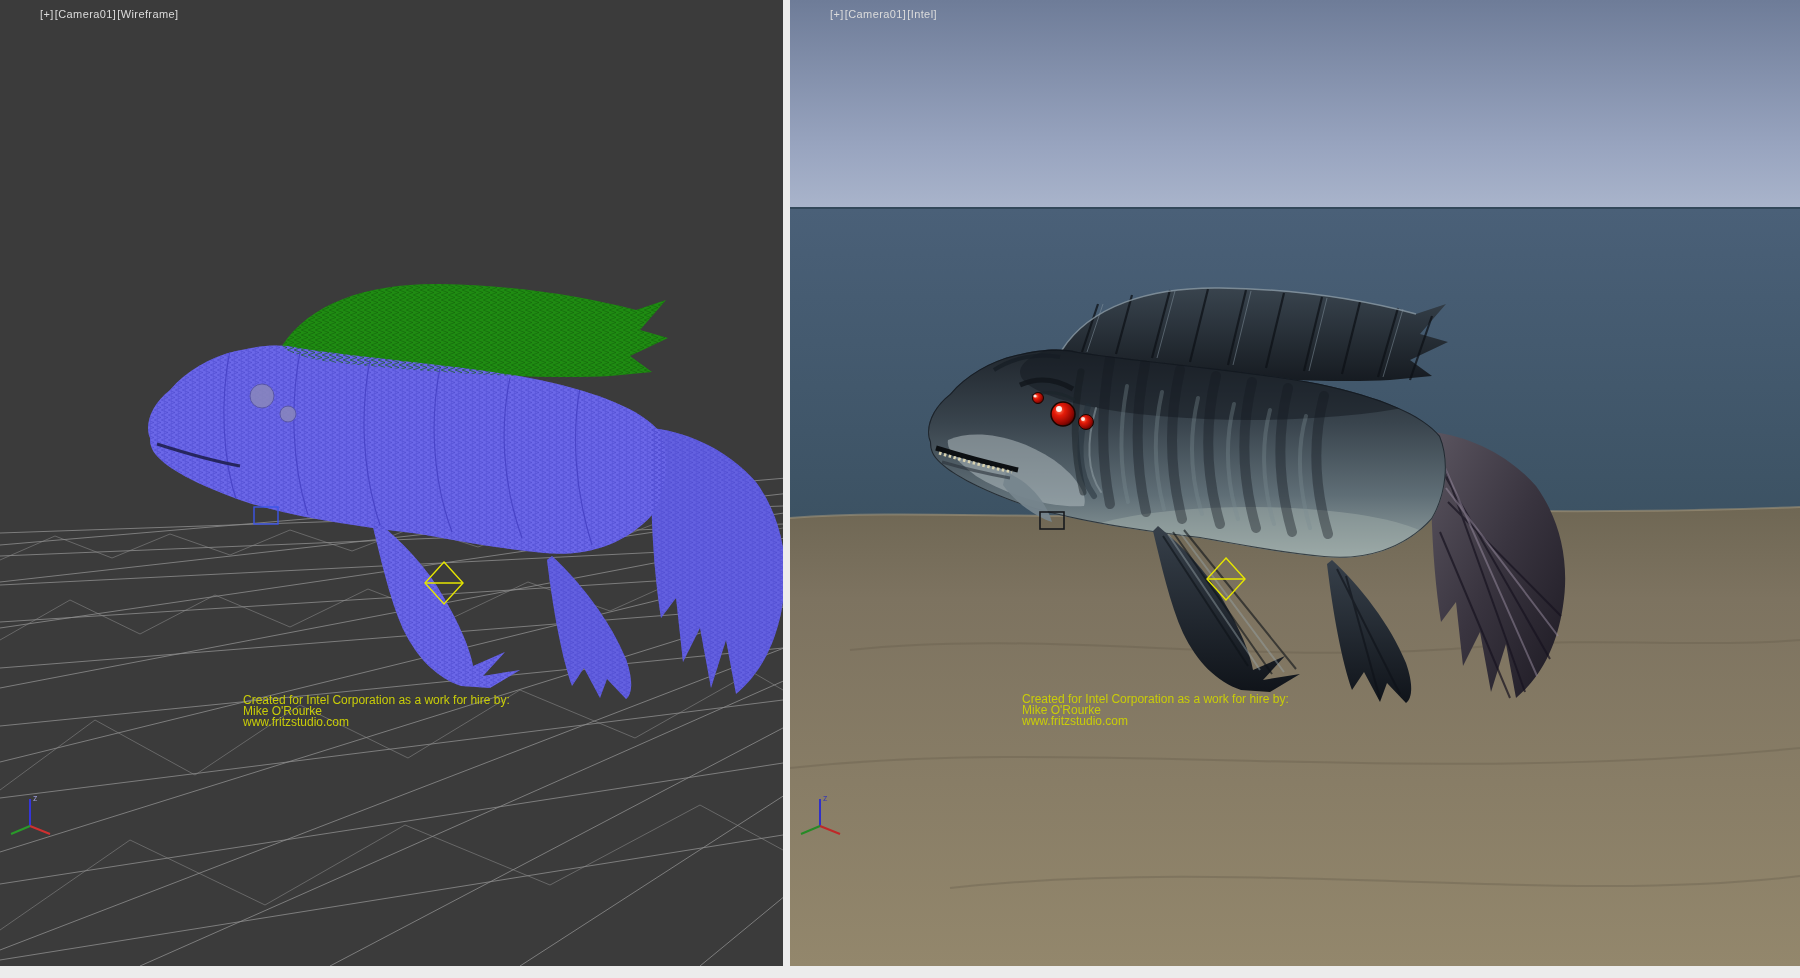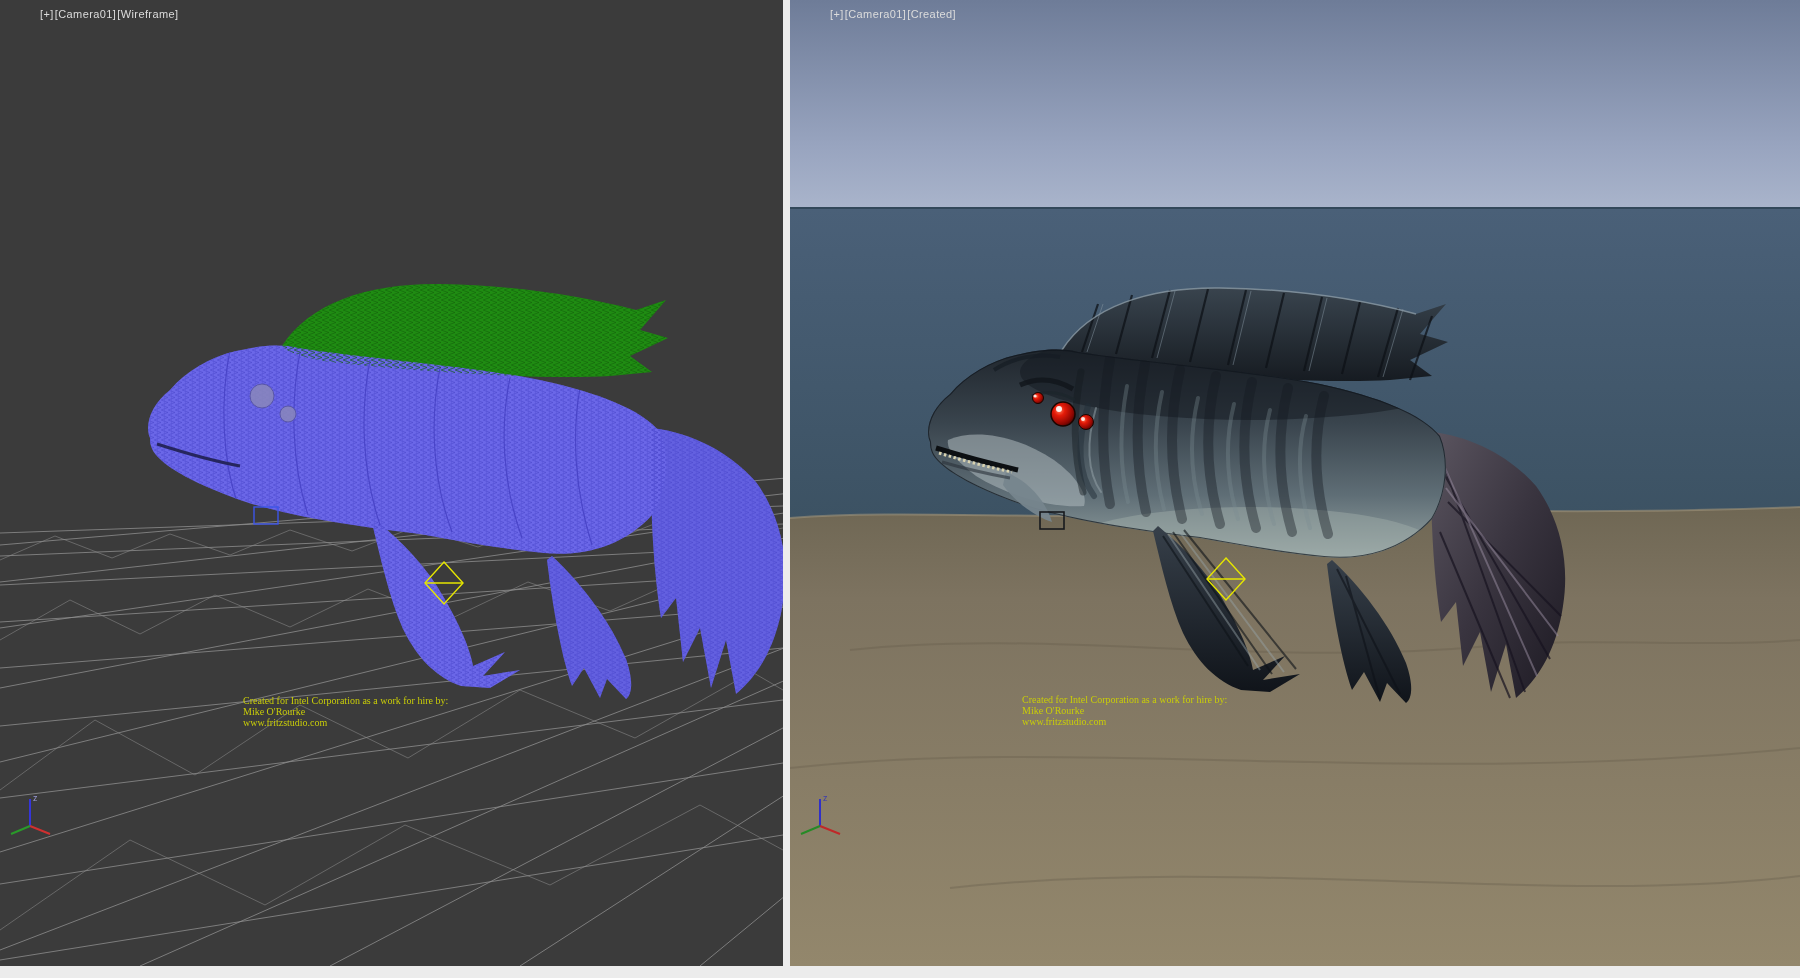--- a/index.html
+++ b/index.html
@@ -5,22 +5,22 @@
   * { margin:0; padding:0; box-sizing:border-box; }
   html,body { width:1800px; height:978px; overflow:hidden; }
   body { background:#ececec; font-family:"Liberation Sans", sans-serif; position:relative; }
   .viewport { position:absolute; top:0; height:966px; background:#3b3b3b; overflow:hidden; }
   .vp-left  { left:0;   width:783px; }
   .vp-right { left:790px; width:1010px; }
   .viewport svg { position:absolute; left:0; top:0; display:block; }
   .vp-label { position:absolute; top:8px; left:8px; color:#dcdcdc; font-size:11px;
               letter-spacing:0.4px; user-select:none; white-space:nowrap;padding-left:32px; }
   .vp-label span { margin-right:1px; cursor:pointer; }
-  .watermark { position:absolute; color:#c9cd08; font-size:10px; line-height:11px;
-               white-space:nowrap;font-family:Liberation Serif, serif; }
+  .watermark { position:absolute; color:#c9cd08; font-size:12px; line-height:11px;
+               white-space:nowrap; }
   .wm-left  { left:243px; top:695px; }
   .wm-right { left:232px; top:694px; }
 </style>
 </head>
 <body>
 
 <div class="stage">
 
   <div class="viewport vp-left">
     <svg width="783" height="966" viewBox="0 0 783 966">
@@ -231,21 +231,21 @@
       <rect x="250" y="512" width="24" height="17" fill="none" stroke="#17191d" stroke-width="1.6"></rect>
 
       <g stroke-width="2">
         <line x1="30" y1="826" x2="30" y2="799" stroke="#3030c8"></line>
         <line x1="30" y1="826" x2="50" y2="834" stroke="#c02828"></line>
         <line x1="30" y1="826" x2="11" y2="834" stroke="#268a26"></line>
         <text x="33" y="801" font-size="9" fill="#3a3ab0">z</text>
       </g>
     </svg>
 
-    <div class="vp-label"><span>[+]</span><span>[Camera01]</span><span>[Created]</span></div>
+    <div class="vp-label"><span>[+]</span><span>[Camera01]</span><span>[Intel]</span></div>
 
     <div class="watermark wm-right">
       <div>Created for Intel Corporation as a work for hire by:</div>
       <div>Mike O'Rourke</div>
       <div>www.fritzstudio.com</div>
     </div>
   </div>
 
 </div>
 

